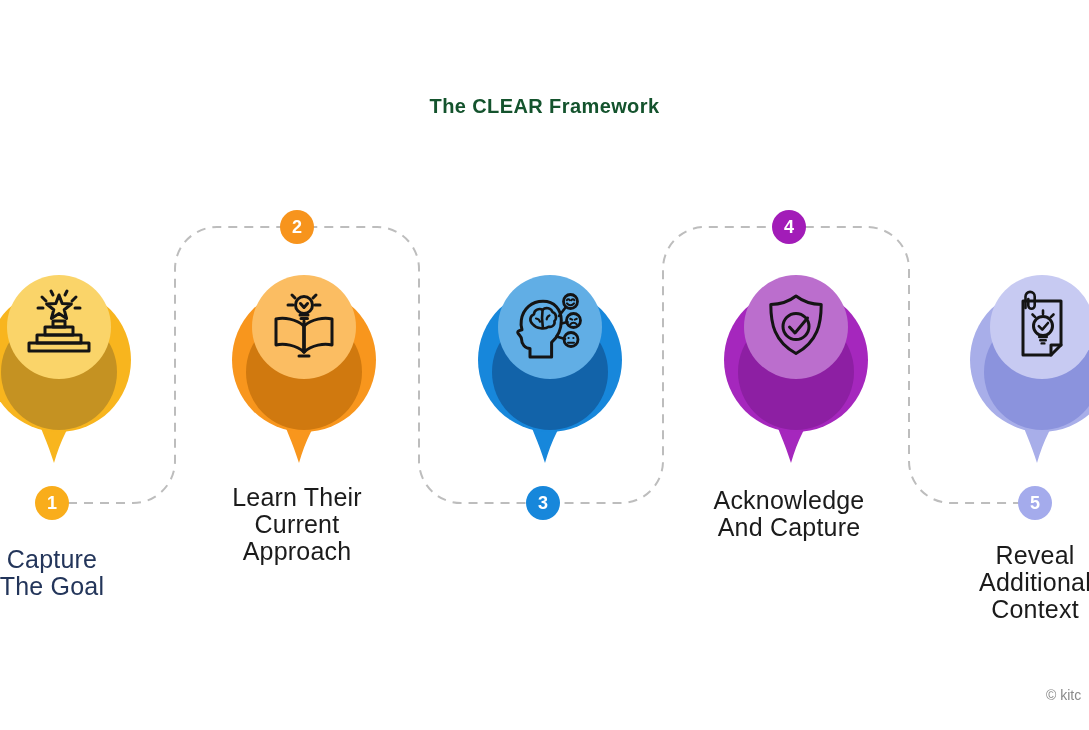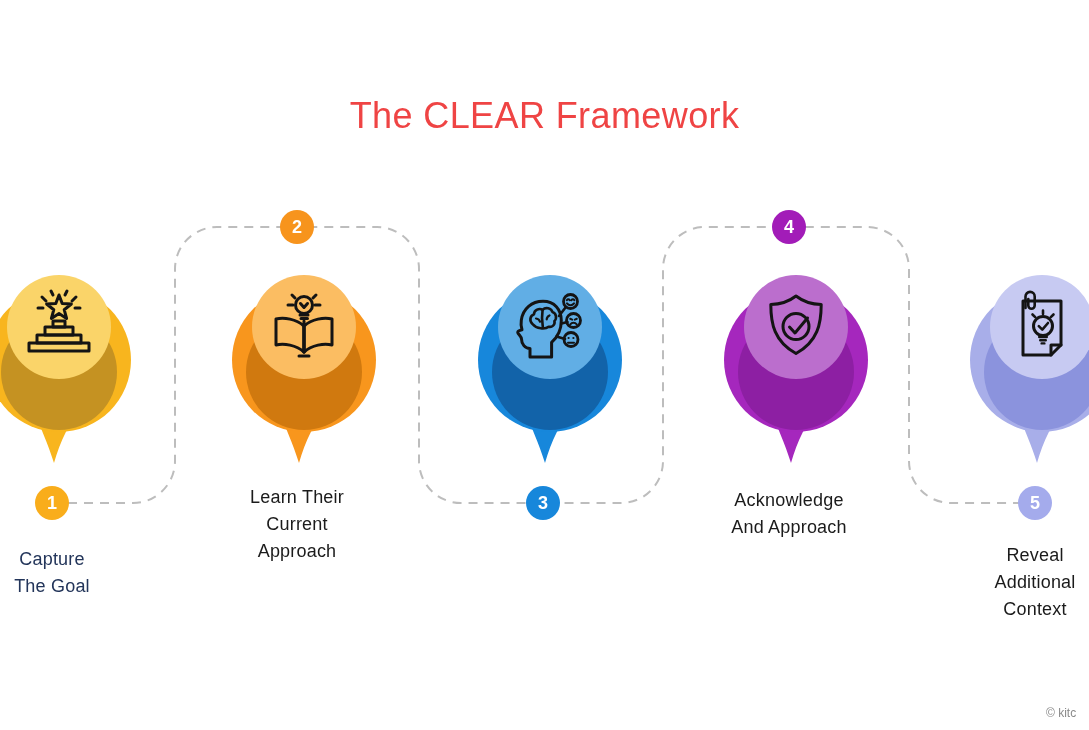--- a/index.html
+++ b/index.html
@@ -2,42 +2,42 @@
 <html><head>
 <meta charset="utf-8">
 <style>
   html,body { margin:0; padding:0; background:#ffffff; }
   .canvas {
     position:relative; width:1089px; height:730px; background:#ffffff;
     overflow:hidden; font-family:"Liberation Sans","DejaVu Sans",sans-serif;
   }
   .title {
     position:absolute; top:95px; left:0; width:100%; text-align:center;
-    font-size:36px; font-weight:400; color:#ef4444; letter-spacing:0.4px;
+    font-size:20px; font-weight:700; color:#14532d; letter-spacing:0.4px;
   }
   .connector { position:absolute; left:0; top:0; }
   .step { position:absolute; top:200px; width:260px; height:440px; }
   .s0{left:-78px} .s1{left:167px} .s2{left:413px} .s3{left:659px} .s4{left:905px}
   .balloon { position:absolute; left:52px; top:60px; }
   .badge {
     position:absolute; left:113px; width:34px; height:34px; border-radius:50%;
     background:var(--badge); color:#ffffff; font-weight:700; font-size:18px;
     display:flex; align-items:center; justify-content:center; line-height:1;
   }
   .badge.below { top:286px; }
   .badge.above { top:10px; }
   .label {
     position:absolute; left:0; width:260px; text-align:center;
-    font-size:18px; line-height:27px; font-weight:500; letter-spacing:0.2px;
+    font-size:25px; line-height:27px; font-weight:500; letter-spacing:0.2px;
     color:var(--label-color); white-space:pre-line;
   }
   .s0 .label{top:346px} .s1 .label{top:284px} .s2 .label{top:346px}
   .s3 .label{top:287px} .s4 .label{top:342px}
   .watermark {
-    position:absolute; top:706px; left:1046px; font-size:12px; color:#8a8a8a;
+    position:absolute; top:687px; left:1046px; font-size:14px; color:#8a8a8a;
     white-space:nowrap;
   }
   .icon { fill:none; stroke:#141414; stroke-width:3; stroke-linecap:round; stroke-linejoin:round; }
 </style>
 </head>
 <body>
 
 <div class="canvas">
 
   <div class="title">The CLEAR Framework</div>
@@ -121,21 +121,21 @@
       <circle cx="85" cy="112" r="58" fill="var(--shade)"></circle>
       <circle cx="85" cy="67" r="52" fill="var(--tint)"></circle>
       <g class="icon" transform="translate(50,32)">
         <path d="M35 4 C27.5 9.8 17.5 12.4 9.8 12.4 C9.8 31.5 13.2 49.5 35 61.5 C56.8 49.5 60.2 31.5 60.2 12.4 C52.5 12.4 42.5 9.8 35 4 Z"></path>
         <circle cx="35" cy="34.5" r="13"></circle>
         <path d="M28.5 35 L34 41 L46.5 26"></path>
       </g>
     </svg>
     <div class="badge above">4</div>
     <div class="label">Acknowledge
-And Approach</div>
+And Capture</div>
   </div>
 
   <div class="step s4" style="--main: #a8aee9; --shade: #8b93dd; --tint: #c7caf2; --badge: #a4abec; --label-color: #1b1b1b;">
     <svg class="balloon" width="170" height="210" viewBox="0 0 170 210">
       <path d="M57 144 C66 166 74 184 80 203 C86 181 96 162 110 142 C94 154 72 154 57 144 Z" fill="var(--main)"></path>
       <circle cx="85" cy="100" r="72" fill="var(--main)"></circle>
       <circle cx="85" cy="112" r="58" fill="var(--shade)"></circle>
       <circle cx="85" cy="67" r="52" fill="var(--tint)"></circle>
       <g class="icon" transform="translate(50,33)">
         <path d="M16 8 H54 V52 L44 62 H16 Z"></path>

